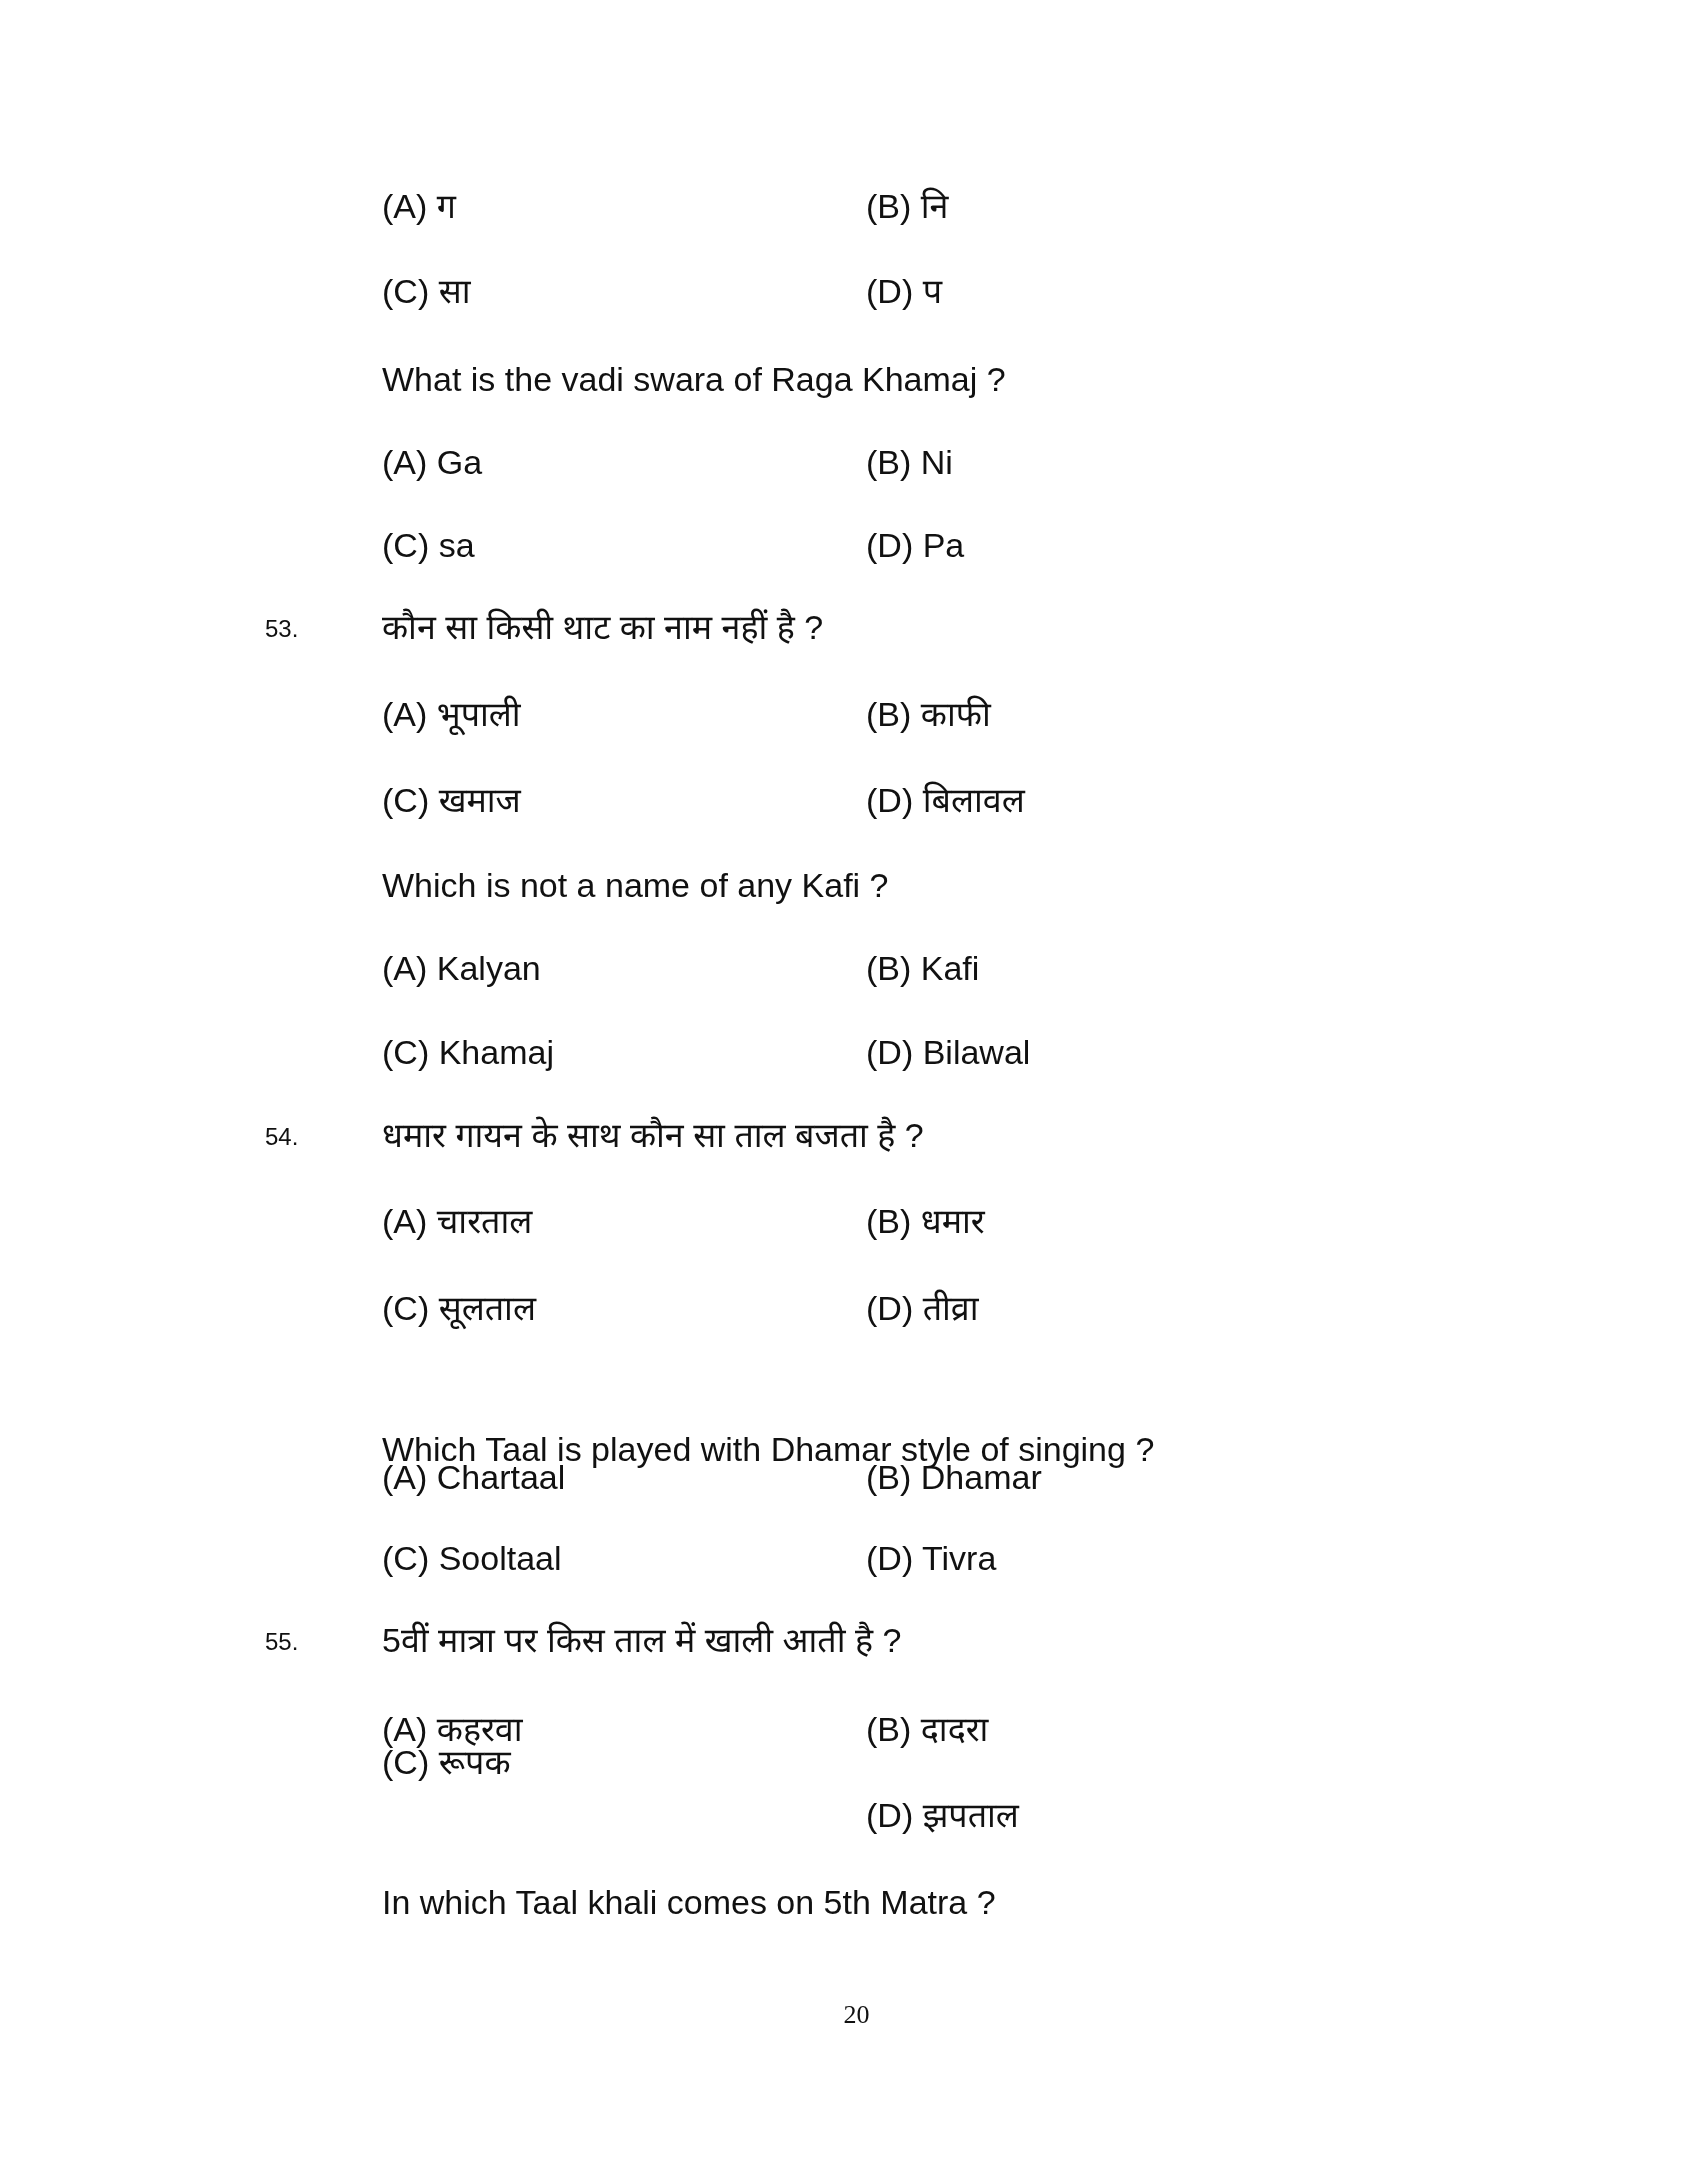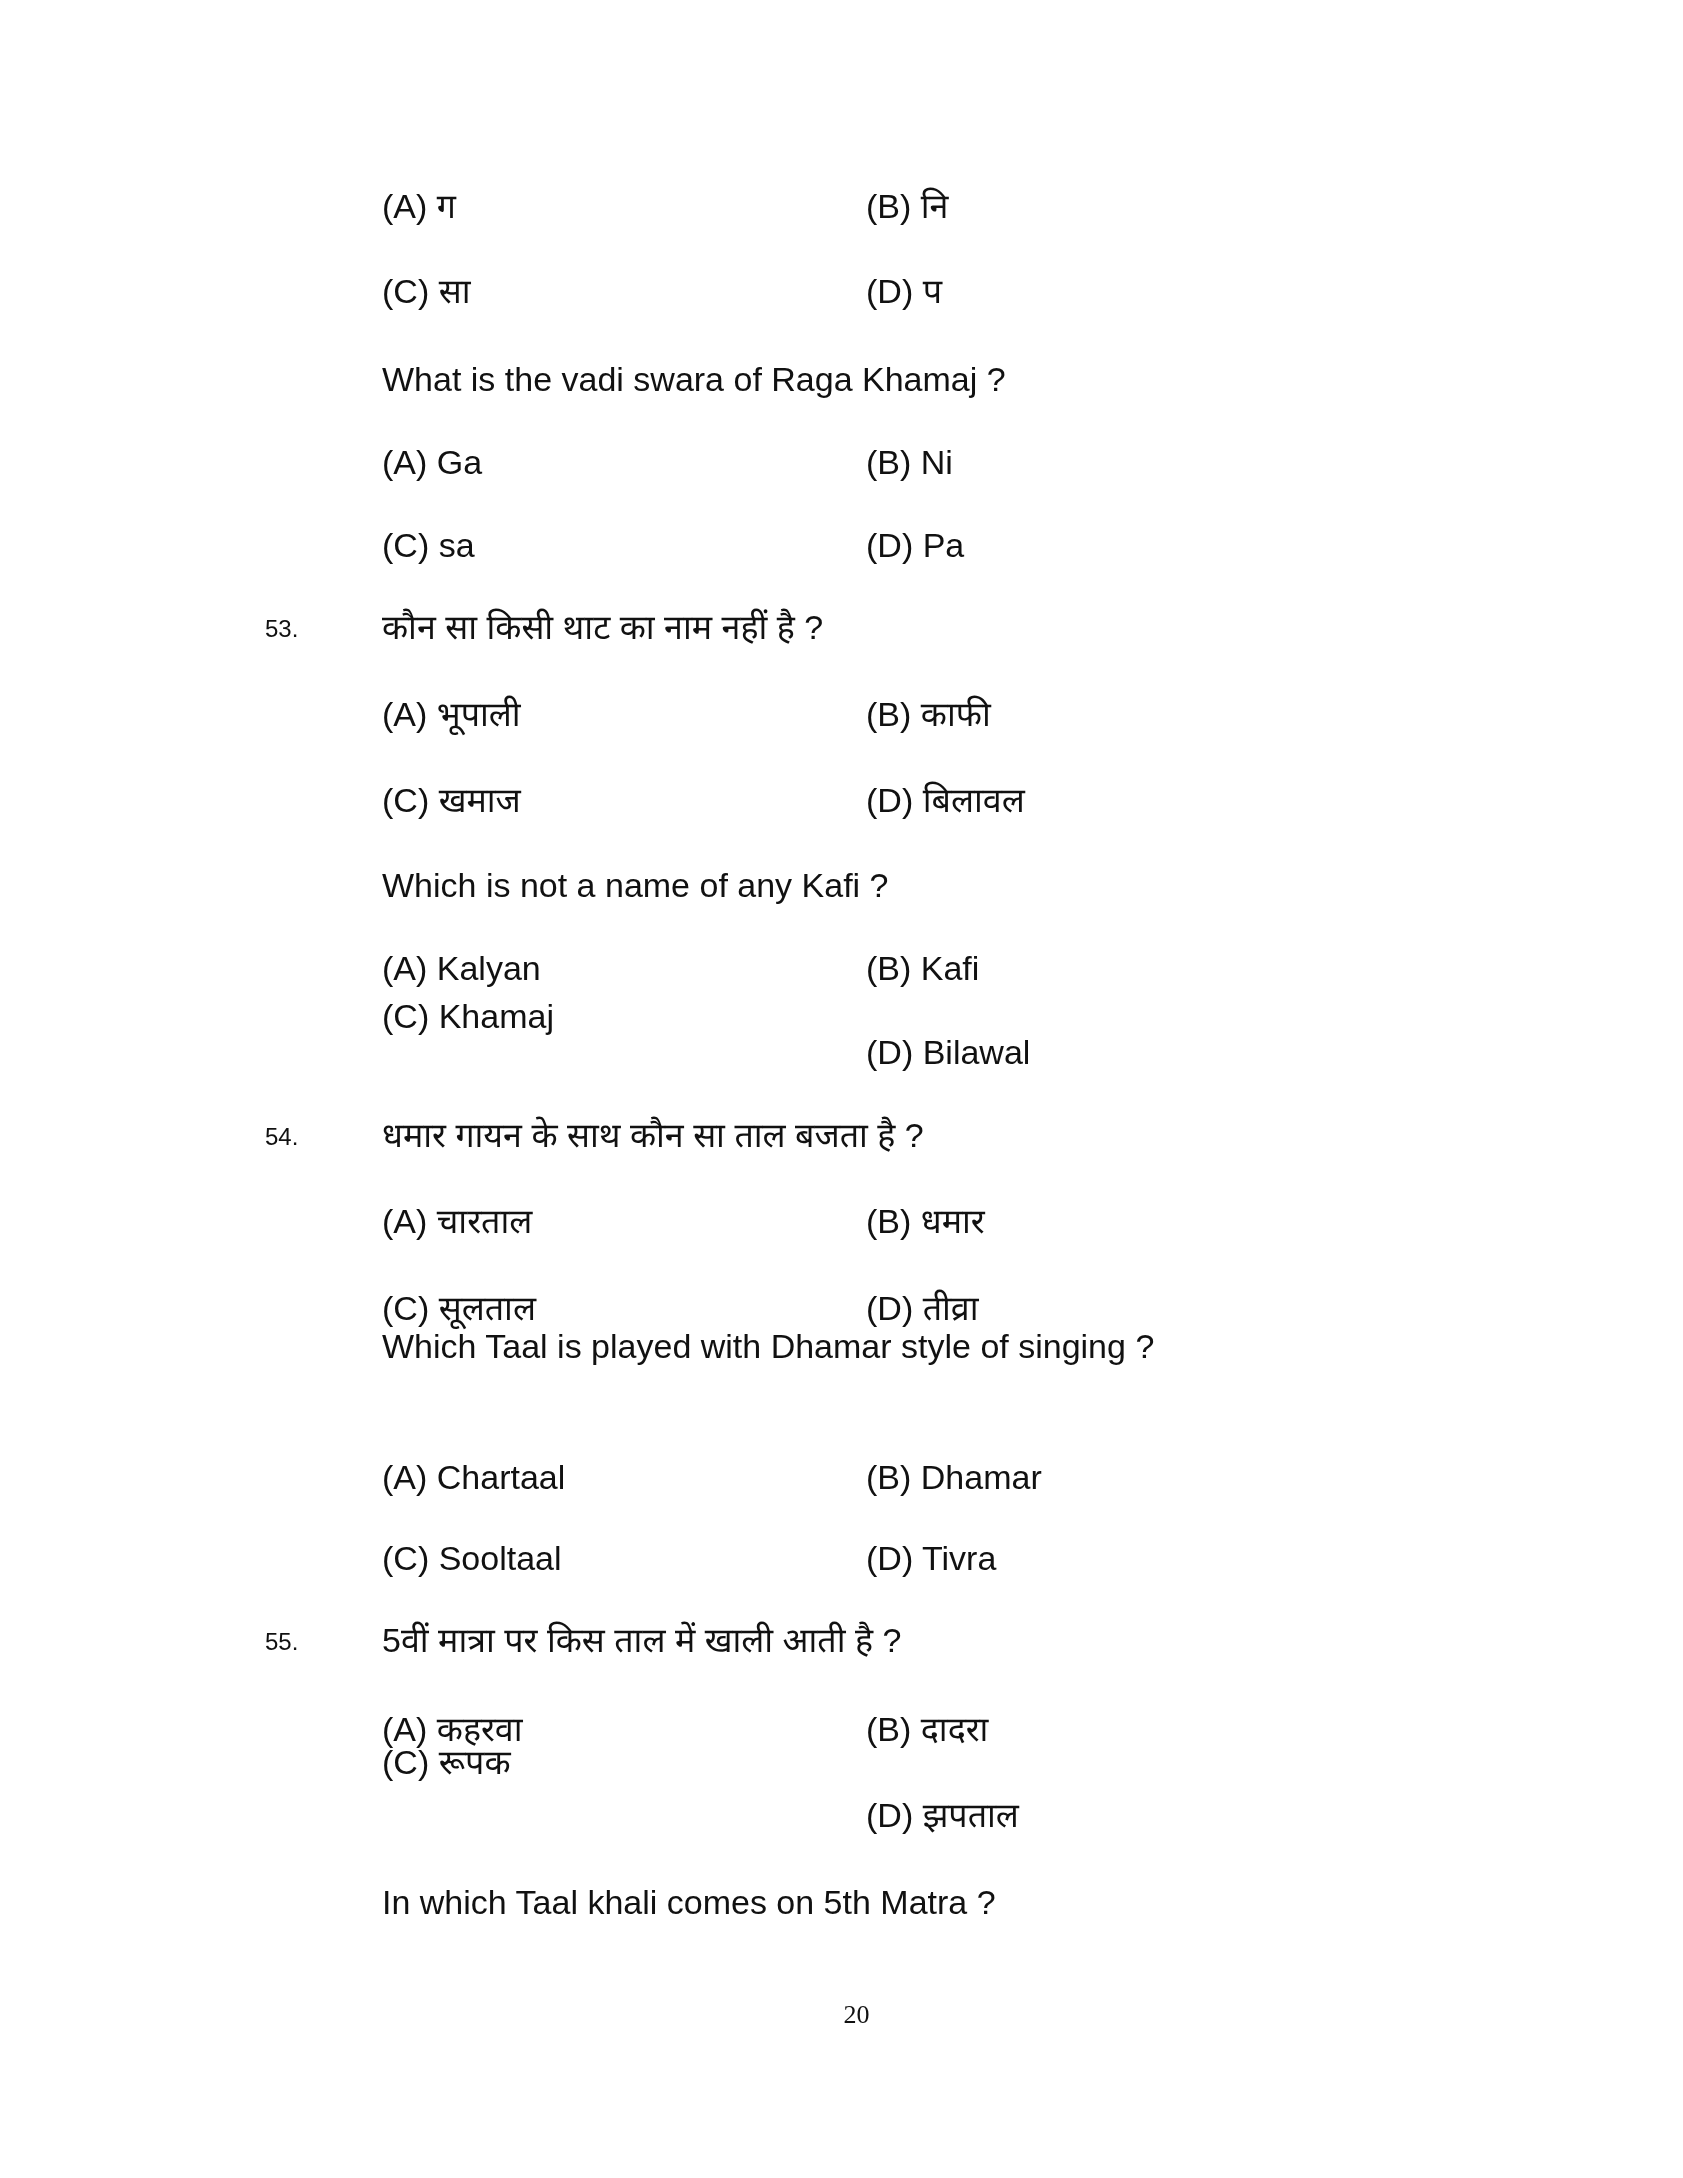--- a/index.html
+++ b/index.html
@@ -30,30 +30,30 @@
 
 <div class="qnum" style="top:629px">53.</div>
 <div class="line full" style="top:627px">कौन सा किसी थाट का नाम नहीं है ?</div>
 <div class="line colA" style="top:714px"><span>(A)</span> <span>भूपाली</span></div>
 <div class="line colB" style="top:714px"><span>(B)</span> <span>काफी</span></div>
 <div class="line colA" style="top:800px"><span>(C)</span> <span>खमाज</span></div>
 <div class="line colB" style="top:800px"><span>(D)</span> <span>बिलावल</span></div>
 <div class="line full" style="top:885px">Which is not a name of any Kafi ?</div>
 <div class="line colA" style="top:968px"><span>(A)</span> <span>Kalyan</span></div>
 <div class="line colB" style="top:968px"><span>(B)</span> <span>Kafi</span></div>
-<div class="line colA" style="top:1016px"><span>(C)</span> <span>Khamaj</span></div>
+<div class="line colA" style="top:1052px"><span>(C)</span> <span>Khamaj</span></div>
 <div class="line colB" style="top:1052px"><span>(D)</span> <span>Bilawal</span></div>
 
 <div class="qnum" style="top:1137px">54.</div>
 <div class="line full" style="top:1135px">धमार गायन के साथ कौन सा ताल बजता है ?</div>
 <div class="line colA" style="top:1221px"><span>(A)</span> <span>चारताल</span></div>
 <div class="line colB" style="top:1221px"><span>(B)</span> <span>धमार</span></div>
 <div class="line colA" style="top:1308px"><span>(C)</span> <span>सूलताल</span></div>
 <div class="line colB" style="top:1308px"><span>(D)</span> <span>तीव्रा</span></div>
-<div class="line full" style="top:1346px">Which Taal is played with Dhamar style of singing ?</div>
+<div class="line full" style="top:1449px">Which Taal is played with Dhamar style of singing ?</div>
 <div class="line colA" style="top:1477px"><span>(A)</span> <span>Chartaal</span></div>
 <div class="line colB" style="top:1477px"><span>(B)</span> <span>Dhamar</span></div>
 <div class="line colA" style="top:1558px"><span>(C)</span> <span>Sooltaal</span></div>
 <div class="line colB" style="top:1558px"><span>(D)</span> <span>Tivra</span></div>
 
 <div class="qnum" style="top:1642px">55.</div>
 <div class="line full" style="top:1640px">5वीं मात्रा पर किस ताल में खाली आती है ?</div>
 <div class="line colA" style="top:1729px"><span>(A)</span> <span>कहरवा</span></div>
 <div class="line colB" style="top:1729px"><span>(B)</span> <span>दादरा</span></div>
 <div class="line colA" style="top:1762px"><span>(C)</span> <span>रूपक</span></div>

